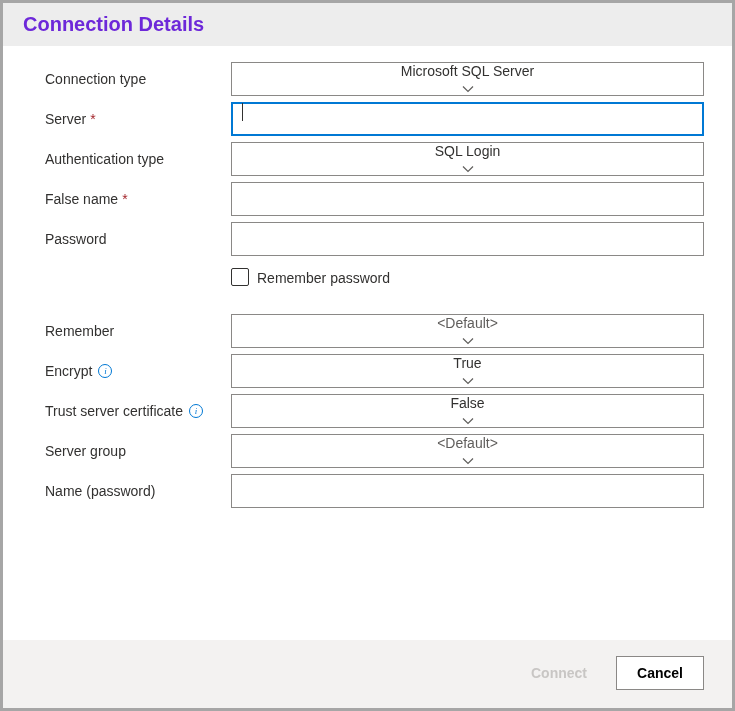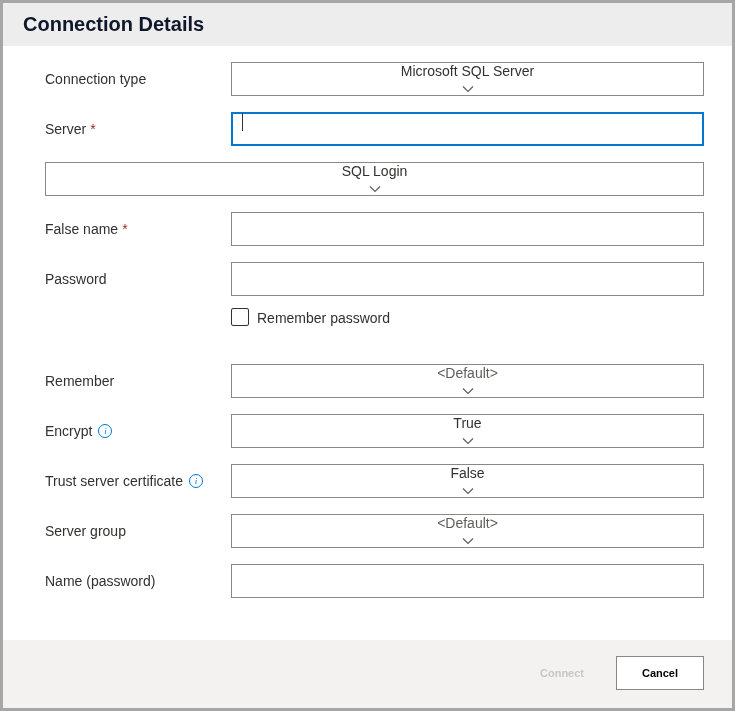--- a/index.html
+++ b/index.html
@@ -18,31 +18,31 @@
     flex-direction: column;
     background: #fff;
   }
   .header {
     background: #ededed;
     padding: 10px 20px 10px 20px;
   }
   .header-title {
     font-size: 20px;
     font-weight: 600;
-    color: #0f172a;
+    color: #6d28d9;
   }
   .form-area {
     flex: 1;
     padding: 16px 28px 8px 42px;
     overflow: hidden;
   }
   .row {
     display: flex;
     align-items: center;
-    margin-bottom: 16px;
+    margin-bottom: 6px;
   }
   .row.tight { margin-bottom: 14px; }
   .label-col {
     width: 186px;
     flex: 0 0 186px;
     font-size: 14px;
     color: #323130;
     display: flex;
     align-items: center;
     gap: 4px;
@@ -153,21 +153,21 @@
     background: #f3f2f1;
     padding: 16px 28px 18px 28px;
     display: flex;
     justify-content: flex-end;
     gap: 10px;
   }
   .btn {
     min-width: 88px;
     height: 34px;
     padding: 0 18px;
-    font-size: 11px;
+    font-size: 14px;
     font-family: inherit;
     border: 1px solid #8a8886;
     background: #fff;
     cursor: pointer;
     font-weight: 600;
   }
   .btn.disabled {
     color: #c8c6c4;
     border-color: #f3f2f1;
     background: #f3f2f1;
@@ -206,20 +206,21 @@
         <span class="req">*</span>
       </div>
       <div class="field-col">
         <div class="text-input focused">
           <span class="caret"></span>
         </div>
       </div>
     </div>
 
     <div class="row">
+      <div class="label-col">Authentication type</div>
       <div class="field-col">
         <div class="select">
           <span>SQL Login</span>
           <span class="chevron">
             <svg width="12" height="12" viewBox="0 0 12 12">
                 <path d="M1 3.5 L6 8.5 L11 3.5" stroke="#605e5c" stroke-width="1.2" fill="none"></path>
               </svg>
           </span>
         </div>
       </div>

